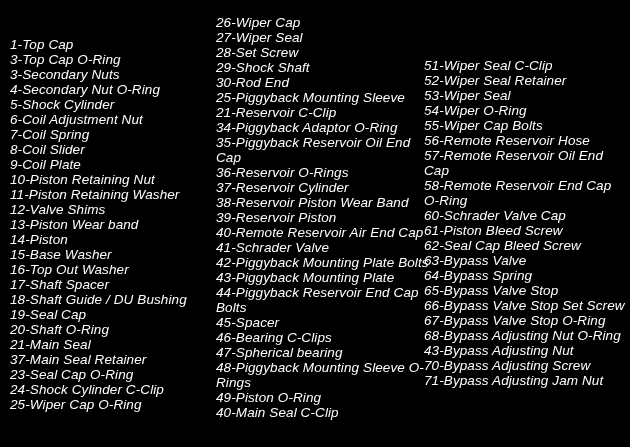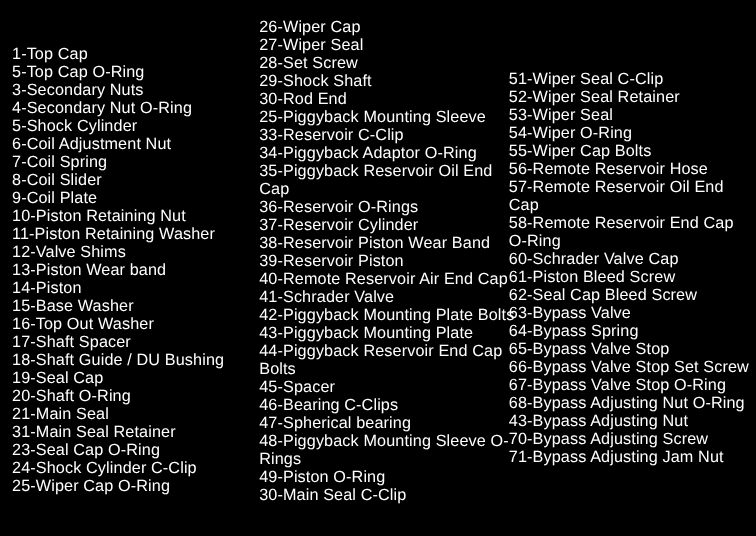--- a/index.html
+++ b/index.html
@@ -15,85 +15,86 @@
     overflow: hidden;
     font-family: "Liberation Sans", sans-serif;
     font-size: 13.5px;
     line-height: 15px;
     color: #ffffff;
     font-weight: 400;
     letter-spacing: 0.1px;
   }
   .col {
     position: absolute;
+    font-style: italic;
   }
   #col-1 { left: 10px;  top: 37px; width: 201px; }
   #col-2 { left: 216px; top: 15px; width: 213px; }
   #col-3 { left: 424px; top: 58px; width: 206px; }
   .item {
     white-space: normal;
     word-spacing: 0;
   }
 </style>
 </head>
 <body>
 
 <div id="screen">
   <div id="col-1" class="col">
       <div class="item">1-Top Cap</div>
-      <div class="item">5-Top Cap O-Ring</div>
+      <div class="item">3-Top Cap O-Ring</div>
       <div class="item">3-Secondary Nuts</div>
       <div class="item">4-Secondary Nut O-Ring</div>
       <div class="item">5-Shock Cylinder</div>
       <div class="item">6-Coil Adjustment Nut</div>
       <div class="item">7-Coil Spring</div>
       <div class="item">8-Coil Slider</div>
       <div class="item">9-Coil Plate</div>
       <div class="item">10-Piston Retaining Nut</div>
       <div class="item">11-Piston Retaining Washer</div>
       <div class="item">12-Valve Shims</div>
       <div class="item">13-Piston Wear band</div>
       <div class="item">14-Piston</div>
       <div class="item">15-Base Washer</div>
       <div class="item">16-Top Out Washer</div>
       <div class="item">17-Shaft Spacer</div>
       <div class="item">18-Shaft Guide / DU Bushing</div>
       <div class="item">19-Seal Cap</div>
       <div class="item">20-Shaft O-Ring</div>
       <div class="item">21-Main Seal</div>
-      <div class="item">31-Main Seal Retainer</div>
+      <div class="item">37-Main Seal Retainer</div>
       <div class="item">23-Seal Cap O-Ring</div>
       <div class="item">24-Shock Cylinder C-Clip</div>
       <div class="item">25-Wiper Cap O-Ring</div>
     </div>
   <div id="col-2" class="col">
       <div class="item">26-Wiper Cap</div>
       <div class="item">27-Wiper Seal</div>
       <div class="item">28-Set Screw</div>
       <div class="item">29-Shock Shaft</div>
       <div class="item">30-Rod End</div>
       <div class="item">25-Piggyback Mounting Sleeve</div>
-      <div class="item">33-Reservoir C-Clip</div>
+      <div class="item">21-Reservoir C-Clip</div>
       <div class="item">34-Piggyback Adaptor O-Ring</div>
       <div class="item">35-Piggyback Reservoir Oil End Cap</div>
       <div class="item">36-Reservoir O-Rings</div>
       <div class="item">37-Reservoir Cylinder</div>
       <div class="item">38-Reservoir Piston Wear Band</div>
       <div class="item">39-Reservoir Piston</div>
       <div class="item">40-Remote Reservoir Air End Cap</div>
       <div class="item">41-Schrader Valve</div>
       <div class="item">42-Piggyback Mounting Plate Bolts</div>
       <div class="item">43-Piggyback Mounting Plate</div>
       <div class="item">44-Piggyback Reservoir End Cap Bolts</div>
       <div class="item">45-Spacer</div>
       <div class="item">46-Bearing C-Clips</div>
       <div class="item">47-Spherical bearing</div>
       <div class="item">48-Piggyback Mounting Sleeve O-Rings</div>
       <div class="item">49-Piston O-Ring</div>
-      <div class="item">30-Main Seal C-Clip</div>
+      <div class="item">40-Main Seal C-Clip</div>
     </div>
   <div id="col-3" class="col">
       <div class="item">51-Wiper Seal C-Clip</div>
       <div class="item">52-Wiper Seal Retainer</div>
       <div class="item">53-Wiper Seal</div>
       <div class="item">54-Wiper O-Ring</div>
       <div class="item">55-Wiper Cap Bolts</div>
       <div class="item">56-Remote Reservoir Hose</div>
       <div class="item">57-Remote Reservoir Oil End Cap</div>
       <div class="item">58-Remote Reservoir End Cap O-Ring</div>

